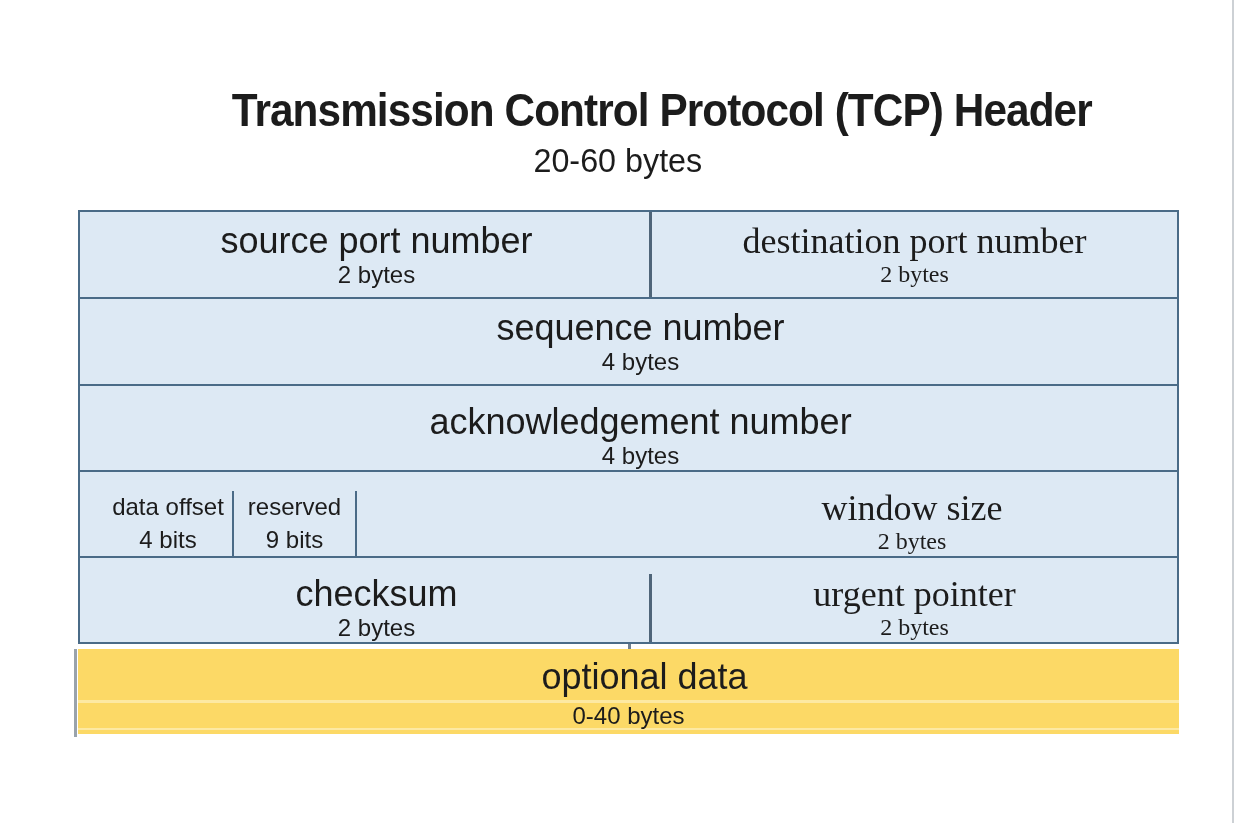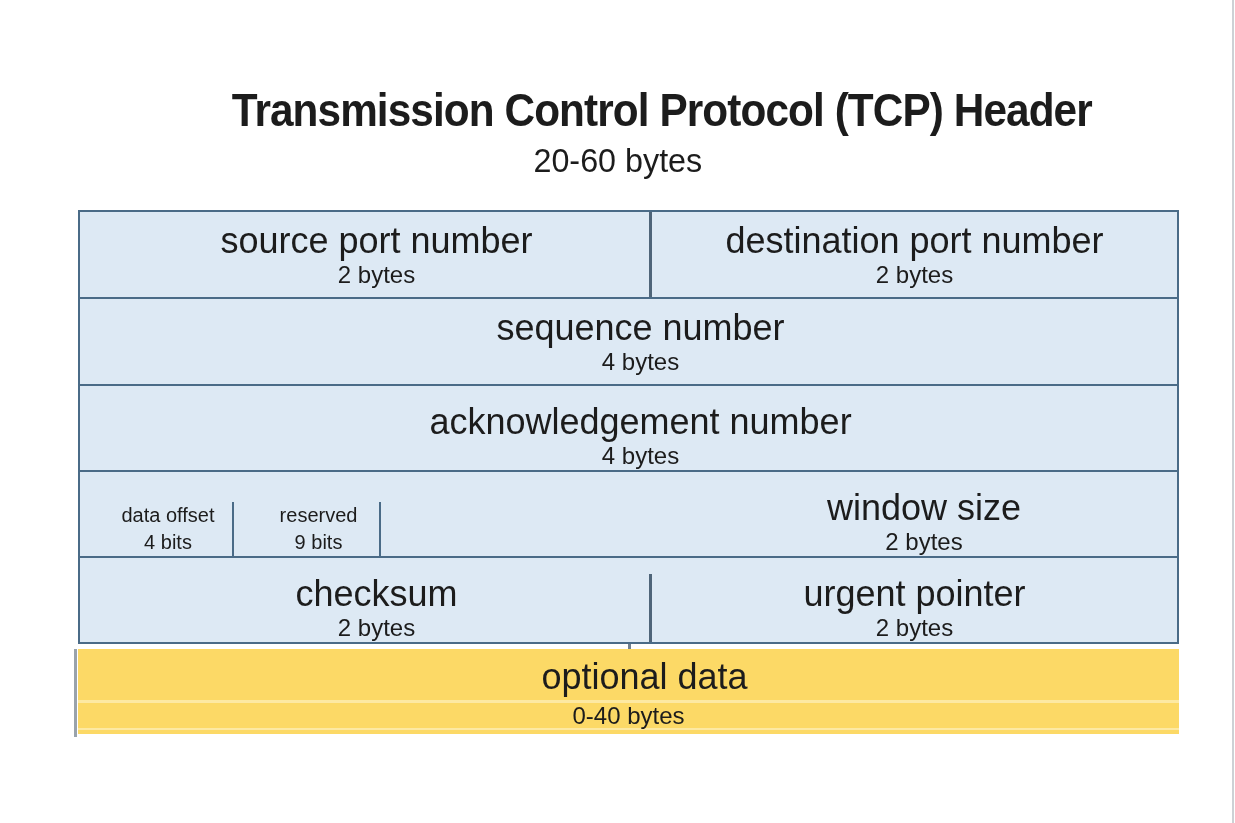--- a/index.html
+++ b/index.html
@@ -64,50 +64,50 @@
     background: #dde9f4;
     display: flex;
     flex-direction: column;
     justify-content: center;
     align-items: center;
     text-align: center;
     box-sizing: border-box;
     overflow: hidden;
   }
   .half-left  { flex: 0 0 548px; border-right: 3px solid #4f6579; }
-  .half-right { flex: 1 1 auto; }
+  .half-right { flex: 1 1 auto; font-family: Liberation Serif, serif; }
   .full { flex: 1 1 auto; }
 
   .flabel { font-size: 36px; line-height: 1.12; white-space: nowrap; }
   .fsize  { font-size: 24px; line-height: 1.15; white-space: nowrap; }
 
   
   .c-dataoffset { flex: 0 0 130px; border-right: 2px solid #4a6b87; }
-  .c-reserved   { flex: 0 0 123px; border-right: 2px solid #4a6b87; margin-left: 24px; }
+  .c-reserved   { flex: 0 0 123px; border-right: 2px solid #4a6b87; }
   .flags-region {
     position: relative;
     flex: 0 0 290px;
     border-right: 3px solid #4f6579;
     display: flex;
     box-sizing: border-box;
   }
   .bitcol { flex: 1 1 0; }
   .bitcol + .bitcol { border-left: 2px solid #4d7293; }
   .flags-label {
     position: absolute;
     top: 11px; bottom: 11px;
     left: 19%; width: 62%;
     background: #dde9f4;
     display: flex;
     flex-direction: column;
     justify-content: center;
     align-items: center;
     text-align: center;
   }
-  .small-label { font-size: 20px; line-height: 1.35; white-space: nowrap; }
+  .small-label { font-size: 24px; line-height: 1.35; white-space: nowrap; }
 
   
   .divider-stub {
     position: absolute;
     left: 628px; top: 644px;
     width: 3px; height: 6px;
     background: #71808f;
   }
 
   

